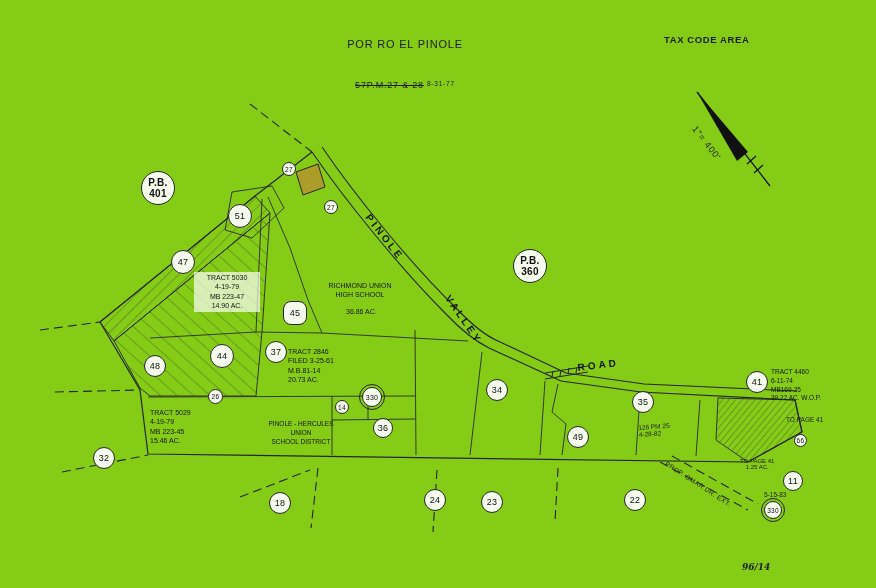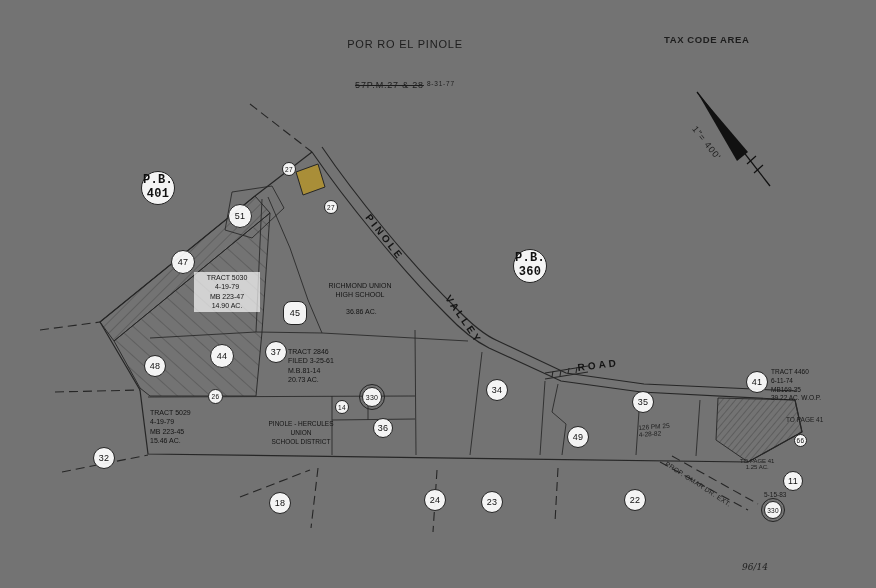--- a/index.html
+++ b/index.html
@@ -1,35 +1,35 @@
 <!DOCTYPE html>
 <html><head>
 <meta charset="utf-8">
 <style>
   html,body{margin:0;padding:0;background:#ffffff;}
   body{width:876px;height:588px;overflow:hidden;font-family:"Liberation Sans",sans-serif;color:#1d1d1d;}
-  .map{position:relative;width:876px;height:588px;background:#737373;}
+  .map{position:relative;width:876px;height:588px;background:#84cc16;}
   .map svg{position:absolute;left:0;top:0;}
   .lbl{position:absolute;white-space:pre-line;color:#1d1d1d;}
   .rot{transform-origin:left top;}
   .title{font-size:11px;letter-spacing:.8px;line-height:1.35;text-align:center;}
   .struck{text-decoration:line-through;}
   .refdate{font-size:6.5px;vertical-align:2px;margin-left:3px;}
   .taxcode{font-size:9.5px;font-weight:700;letter-spacing:.6px;}
   .roadlbl{position:absolute;font-size:10px;letter-spacing:3px;font-weight:600;color:#141414;transform-origin:left top;}
   .tract{position:absolute;font-size:7px;line-height:1.35;text-align:center;white-space:pre-line;color:#141414;background:rgba(255,255,255,.68);padding:1px 2px;}
   .circ{position:absolute;border:1.2px solid #242424;border-radius:50%;display:flex;align-items:center;justify-content:center;
         font-size:9px;background:rgba(255,255,255,.92);box-sizing:border-box;color:#101010;letter-spacing:.3px;}
   .circ.sm{font-size:6.5px;}
   .circ.dbl{outline:1.2px solid #242424;outline-offset:2px;}
-  .circ.pb{flex-direction:column;font-size:12px;line-height:1.15;font-weight:600;font-family:Liberation Mono, monospace;}
+  .circ.pb{flex-direction:column;font-size:10px;line-height:1.15;font-weight:600;}
   .footer{position:absolute;left:700px;top:517px;width:176px;text-align:center;color:#101010;}
   .footer .f{font-weight:700;letter-spacing:.4px;margin-top:2px;font-size:7.5px;}
   .footer .fbig{font-size:9px;}
-  .script-note{position:absolute;font-family:"DejaVu Serif",serif;font-style:italic;font-size:9px;}
+  .script-note{position:absolute;font-family:"DejaVu Serif",serif;font-style:italic;font-size:9px;font-weight:bold;}
 </style>
 </head>
 <body>
 
 <div class="map">
 
   <svg width="876" height="588" viewBox="0 0 876 588">
     <defs>
       <pattern id="hA" width="8" height="8" patternUnits="userSpaceOnUse" patternTransform="rotate(45)">
         <line x1="0" y1="0" x2="0" y2="8" stroke="#3a3a3a" stroke-width="0.7"></line>

